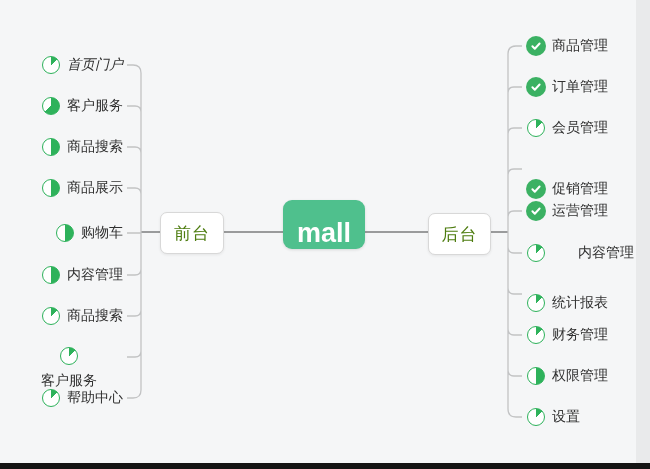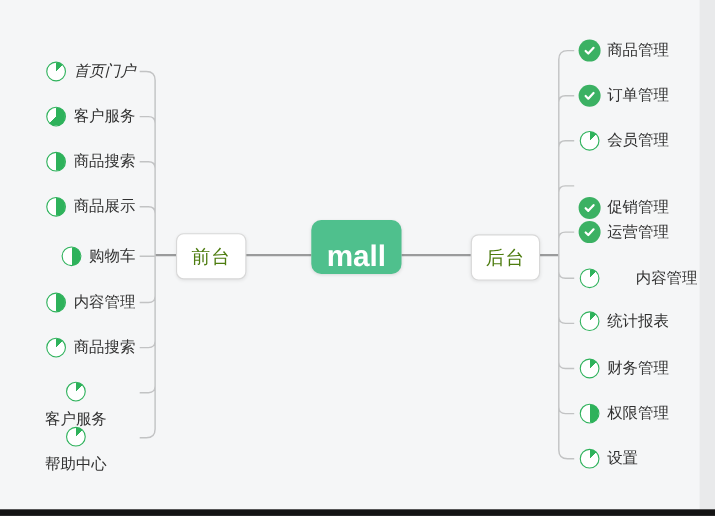--- a/index.html
+++ b/index.html
@@ -105,21 +105,21 @@
         <span class="pie" style="border-color: rgb(46, 178, 91); background: conic-gradient(rgb(46, 178, 91) 0deg, rgb(46, 178, 91) 45deg, rgb(255, 255, 255) 45deg, rgb(255, 255, 255) 360deg);"></span>
       </span>
       <span class="lbl">商品搜索</span>
     </div>
     <div class="topic" style="left: 41px; top: 346px; flex-direction: column;">
       <span class="ic">
         <span class="pie" style="border-color: rgb(46, 178, 91); background: conic-gradient(rgb(46, 178, 91) 0deg, rgb(46, 178, 91) 45deg, rgb(255, 255, 255) 45deg, rgb(255, 255, 255) 360deg);"></span>
       </span>
       <span class="lbl">客户服务</span>
     </div>
-    <div class="topic" style="left: 41px; top: 387px; flex-direction: column;">
+    <div class="topic" style="left: 41px; top: 387px;">
       <span class="ic">
         <span class="pie" style="border-color: rgb(46, 178, 91); background: conic-gradient(rgb(46, 178, 91) 0deg, rgb(46, 178, 91) 45deg, rgb(255, 255, 255) 45deg, rgb(255, 255, 255) 360deg);"></span>
       </span>
       <span class="lbl">帮助中心</span>
     </div>
     <div class="topic" style="left: 526px; top: 35px;">
       <span class="ic">
         <span class="check" style="background: rgb(59, 177, 99);">
           <svg width="12" height="12" viewBox="0 0 12 12">
             <path d="M2.4 6.3l2.4 2.4 4.8-5.2" fill="none" stroke="#ffffff" stroke-width="2" stroke-linecap="round" stroke-linejoin="round"></path>
@@ -163,21 +163,21 @@
         </span>
       </span>
       <span class="lbl">运营管理</span>
     </div>
     <div class="topic" style="left: 526px; top: 242px; gap: 32px;">
       <span class="ic">
         <span class="pie" style="border-color: rgb(46, 178, 91); background: conic-gradient(rgb(46, 178, 91) 0deg, rgb(46, 178, 91) 45deg, rgb(255, 255, 255) 45deg, rgb(255, 255, 255) 360deg);"></span>
       </span>
       <span class="lbl">内容管理</span>
     </div>
-    <div class="topic" style="left: 526px; top: 281px;">
+    <div class="topic" style="left: 526px; top: 292px;">
       <span class="ic">
         <span class="pie" style="border-color: rgb(46, 178, 91); background: conic-gradient(rgb(46, 178, 91) 0deg, rgb(46, 178, 91) 45deg, rgb(255, 255, 255) 45deg, rgb(255, 255, 255) 360deg);"></span>
       </span>
       <span class="lbl">统计报表</span>
     </div>
     <div class="topic" style="left: 526px; top: 324px;">
       <span class="ic">
         <span class="pie" style="border-color: rgb(46, 178, 91); background: conic-gradient(rgb(46, 178, 91) 0deg, rgb(46, 178, 91) 45deg, rgb(255, 255, 255) 45deg, rgb(255, 255, 255) 360deg);"></span>
       </span>
       <span class="lbl">财务管理</span>

